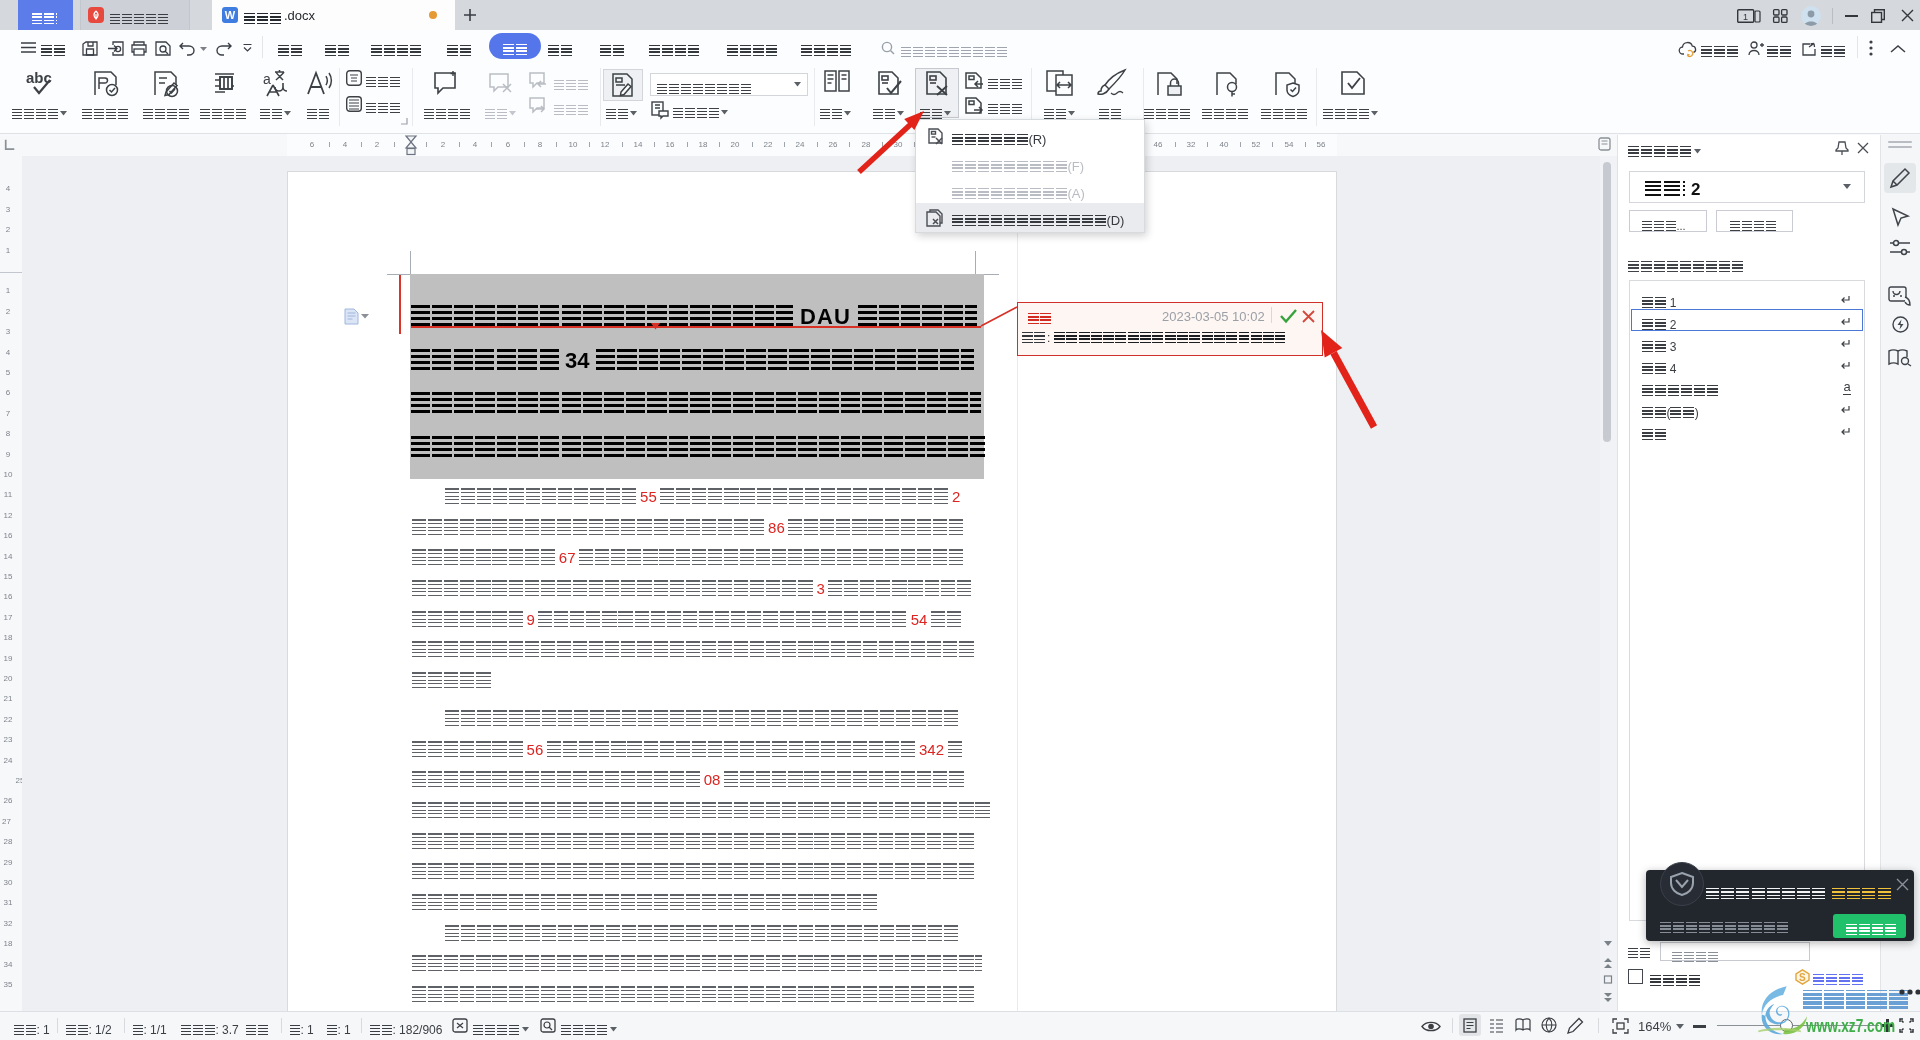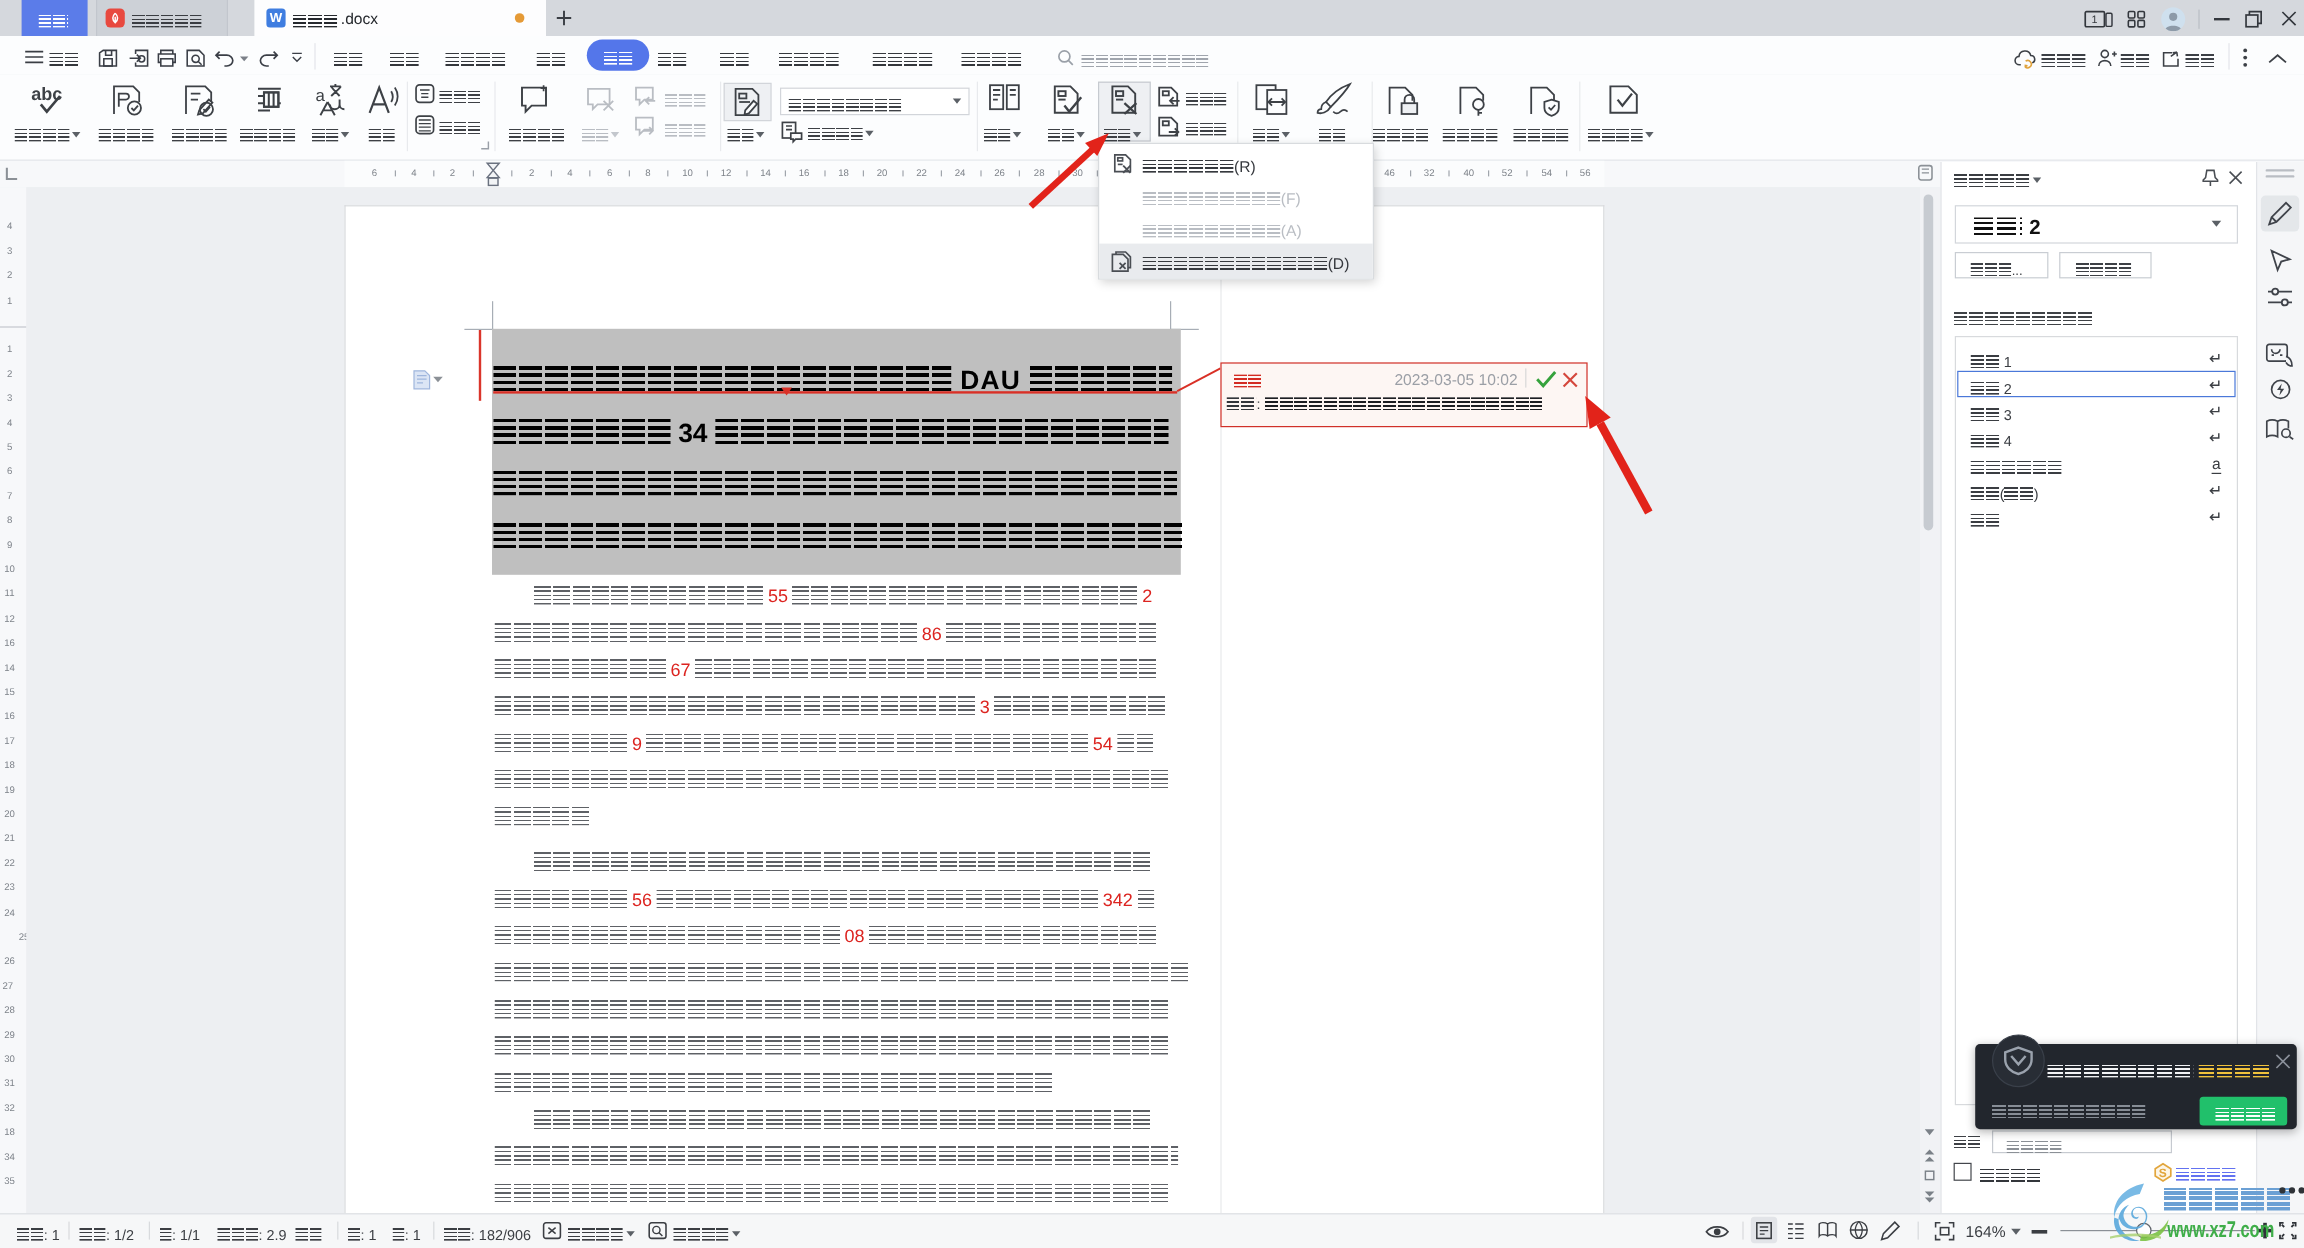--- a/index.html
+++ b/index.html
@@ -693,21 +693,21 @@
       <circle cx="17" cy="12" r="3.5"></circle>
       <path d="M20 15 l3 2"></path>
     </g>
   </svg>
 <div style="left:0px;top:1011px;width:1920px;height:29px;background:#f6f7f8;border-top:1px solid #dcdfe3"></div>
 <div style="left:14px;top:1020px;width:200px;height:12px;white-space:nowrap"><i class="c cu" style="width:22.4px;color:#3b3e43;"></i><span style="position:static;font-size:12px;color:#3b3e43">: 1</span></div>
 <div style="left:57px;top:1018px;width:1px;height:15px;background:#d8dadd"></div>
 <div style="left:66px;top:1020px;width:200px;height:12px;white-space:nowrap"><i class="c cu" style="width:22.4px;color:#3b3e43;"></i><span style="position:static;font-size:12px;color:#3b3e43">: 1/2</span></div>
 <div style="left:124px;top:1018px;width:1px;height:15px;background:#d8dadd"></div>
 <div style="left:133px;top:1020px;width:200px;height:12px;white-space:nowrap"><i class="c cu" style="width:10.4px;color:#3b3e43;"></i><span style="position:static;font-size:12px;color:#3b3e43">: 1/1</span></div>
-<div style="left:181px;top:1020px;width:200px;height:12px;white-space:nowrap"><i class="c cu" style="width:34.4px;color:#3b3e43;"></i><span style="position:static;font-size:12px;color:#3b3e43">: 2.9</span></div>
+<div style="left:181px;top:1020px;width:200px;height:12px;white-space:nowrap"><i class="c cu" style="width:34.4px;color:#3b3e43;"></i><span style="position:static;font-size:12px;color:#3b3e43">: 3.7</span></div>
 <div style="left:246px;top:1020px;width:28px;height:12px;"><i class="c cu" style="width:22.4px;color:#3b3e43;"></i></div>
 <div style="left:281px;top:1018px;width:1px;height:15px;background:#d8dadd"></div>
 <div style="left:290px;top:1020px;width:200px;height:12px;white-space:nowrap"><i class="c cu" style="width:10.4px;color:#3b3e43;"></i><span style="position:static;font-size:12px;color:#3b3e43">: 1</span></div>
 <div style="left:327px;top:1020px;width:200px;height:12px;white-space:nowrap"><i class="c cu" style="width:10.4px;color:#3b3e43;"></i><span style="position:static;font-size:12px;color:#3b3e43">: 1</span></div>
 <div style="left:361px;top:1018px;width:1px;height:15px;background:#d8dadd"></div>
 <div style="left:370px;top:1020px;width:200px;height:12px;white-space:nowrap"><i class="c cu" style="width:22.4px;color:#3b3e43;"></i><span style="position:static;font-size:12px;color:#3b3e43">: 182/906</span></div>
 <svg style="left:452px;top:1018px" width="16" height="15" viewBox="0 0 16 15">
     <rect x="1" y="1" width="14" height="13" rx="2" stroke="#3b3e43" fill="none" stroke-width="1.3"></rect>
     <path d="M5 5 l6 5 M11 5 l-6 5" stroke="#3b3e43" stroke-width="1.2"></path>
   </svg>

